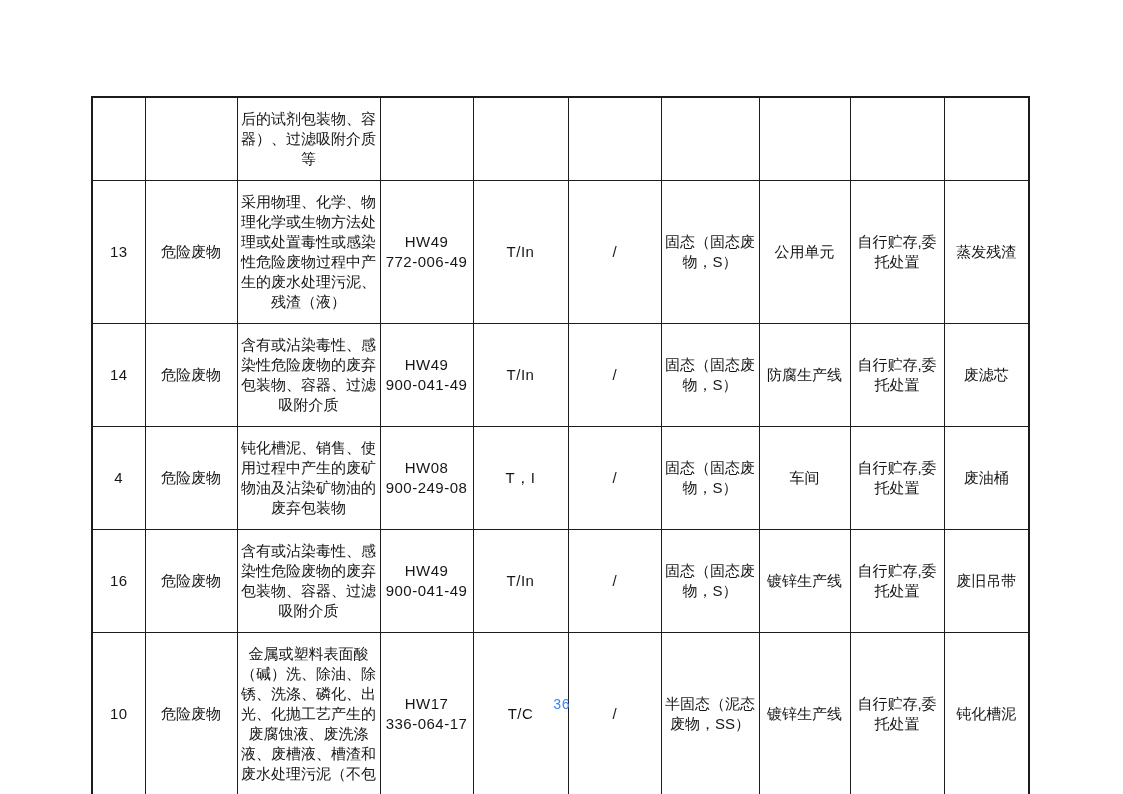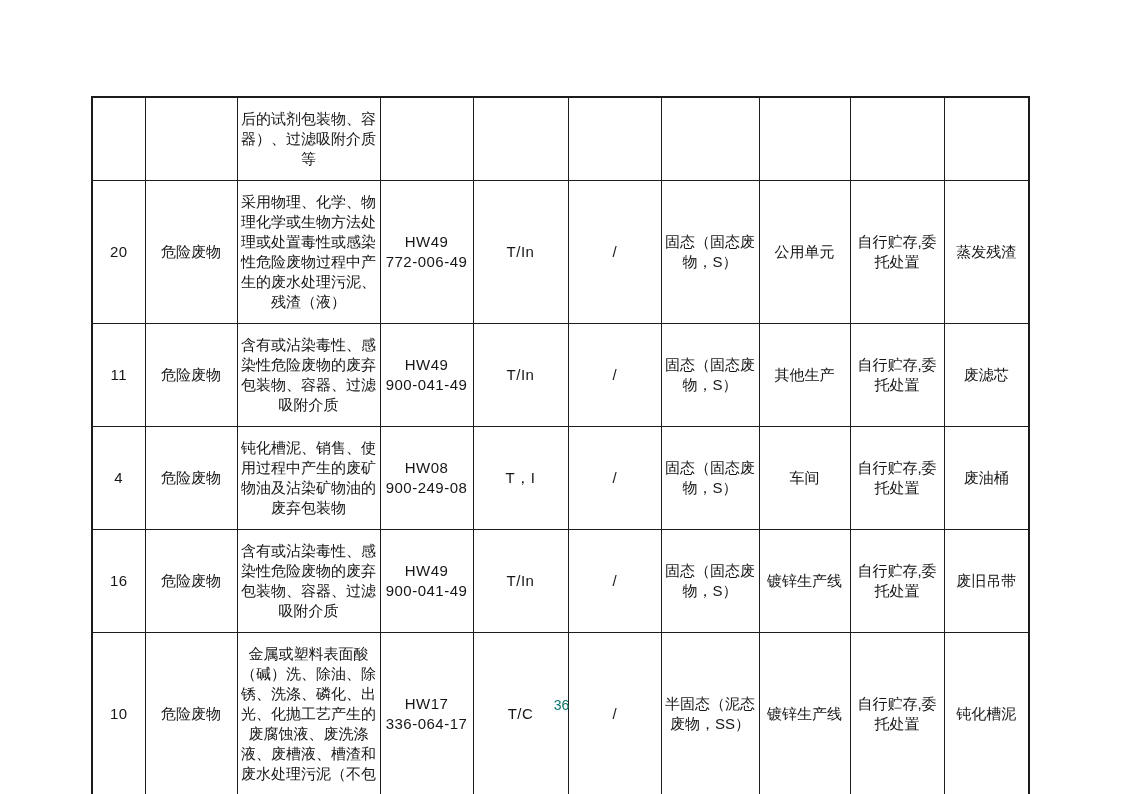--- a/index.html
+++ b/index.html
@@ -47,23 +47,23 @@
   }
   td.c-desc {
     padding: 2px 4px;
   }
   .page-number {
     position: absolute;
     top: 697px;
     left: 0;
     width: 100%;
     text-align: center;
-    font-family: Liberation Sans, sans-serif;
+    font-family: Liberation Mono, monospace;
     font-size: 14px;
-    color: #0f766e;
+    color: #3b82f6;
   }
 </style>
 </head>
 <body>
 
 <div class="doc-page">
 
   <table class="waste-table">
     <colgroup>
       <col style="width:53px">
@@ -84,42 +84,42 @@
         <td class="c-desc">后的试剂包装物、容器）、过滤吸附介质等</td>
         <td class="c-code"></td>
         <td class="c-hazard"></td>
         <td class="c-slash"></td>
         <td class="c-form"></td>
         <td class="c-unit"></td>
         <td class="c-disposal"></td>
         <td class="c-name"></td>
       </tr>
       <tr style="height:124px">
-        <td class="c-no">20</td>
+        <td class="c-no">13</td>
         <td class="c-cat">危险废物</td>
         <td class="c-desc">采用物理、化学、物理化学或生物方法处理或处置毒性或感染性危险废物过程中产生的废水处理污泥、残渣（液）</td>
         <td class="c-code">HW49
 772-006-49</td>
         <td class="c-hazard">T/In</td>
         <td class="c-slash">/</td>
         <td class="c-form">固态（固态废物，S）</td>
         <td class="c-unit">公用单元</td>
         <td class="c-disposal">自行贮存,委托处置</td>
         <td class="c-name">蒸发残渣</td>
       </tr>
       <tr style="height:84px">
-        <td class="c-no">11</td>
+        <td class="c-no">14</td>
         <td class="c-cat">危险废物</td>
         <td class="c-desc">含有或沾染毒性、感染性危险废物的废弃包装物、容器、过滤吸附介质</td>
         <td class="c-code">HW49
 900-041-49</td>
         <td class="c-hazard">T/In</td>
         <td class="c-slash">/</td>
         <td class="c-form">固态（固态废物，S）</td>
-        <td class="c-unit">其他生产</td>
+        <td class="c-unit">防腐生产线</td>
         <td class="c-disposal">自行贮存,委托处置</td>
         <td class="c-name">废滤芯</td>
       </tr>
       <tr style="height:84px">
         <td class="c-no">4</td>
         <td class="c-cat">危险废物</td>
         <td class="c-desc">钝化槽泥、销售、使用过程中产生的废矿物油及沾染矿物油的废弃包装物</td>
         <td class="c-code">HW08
 900-249-08</td>
         <td class="c-hazard">T，I</td>

